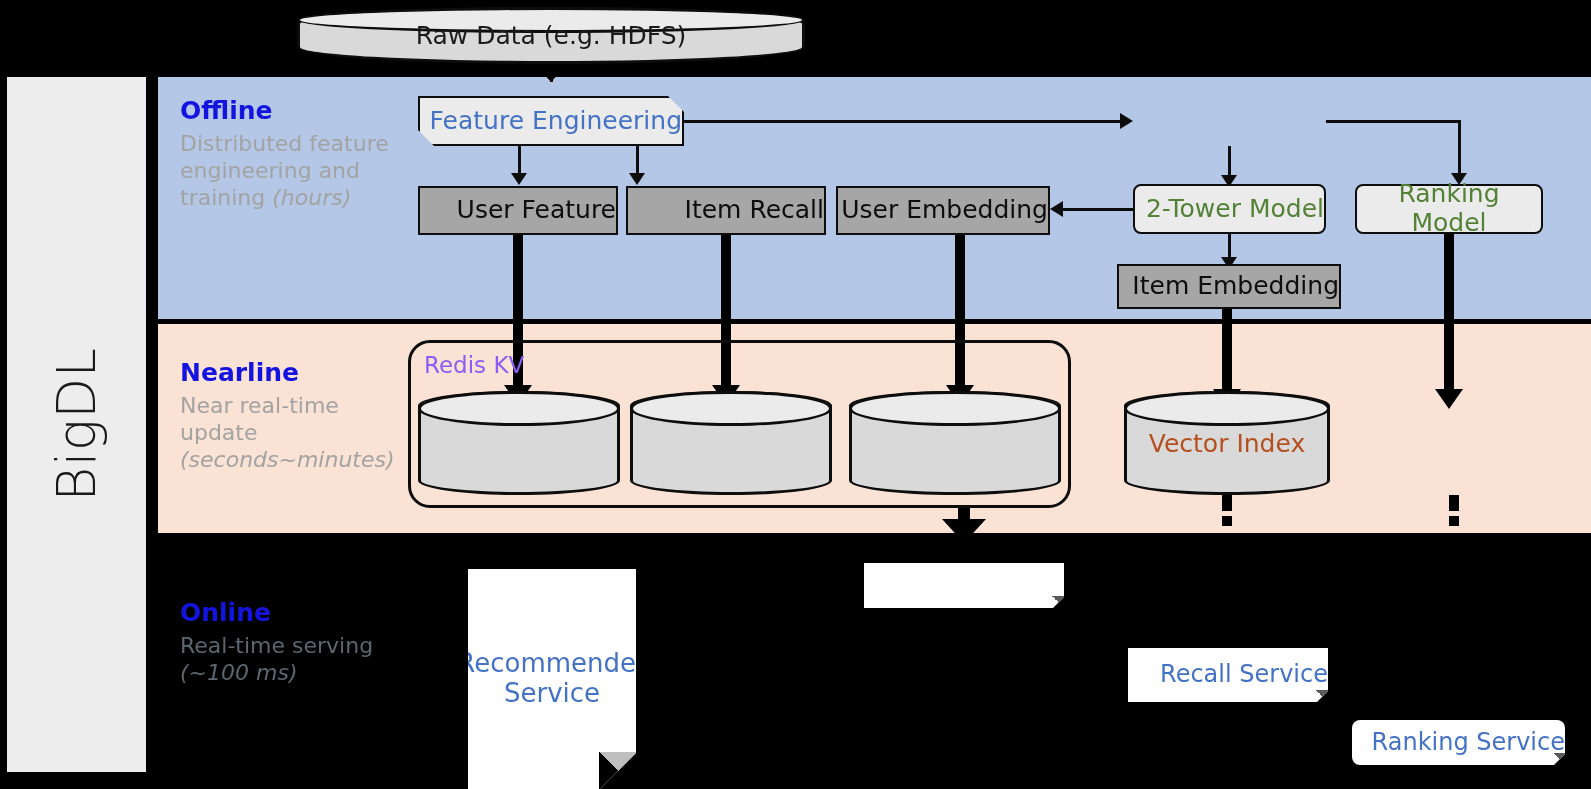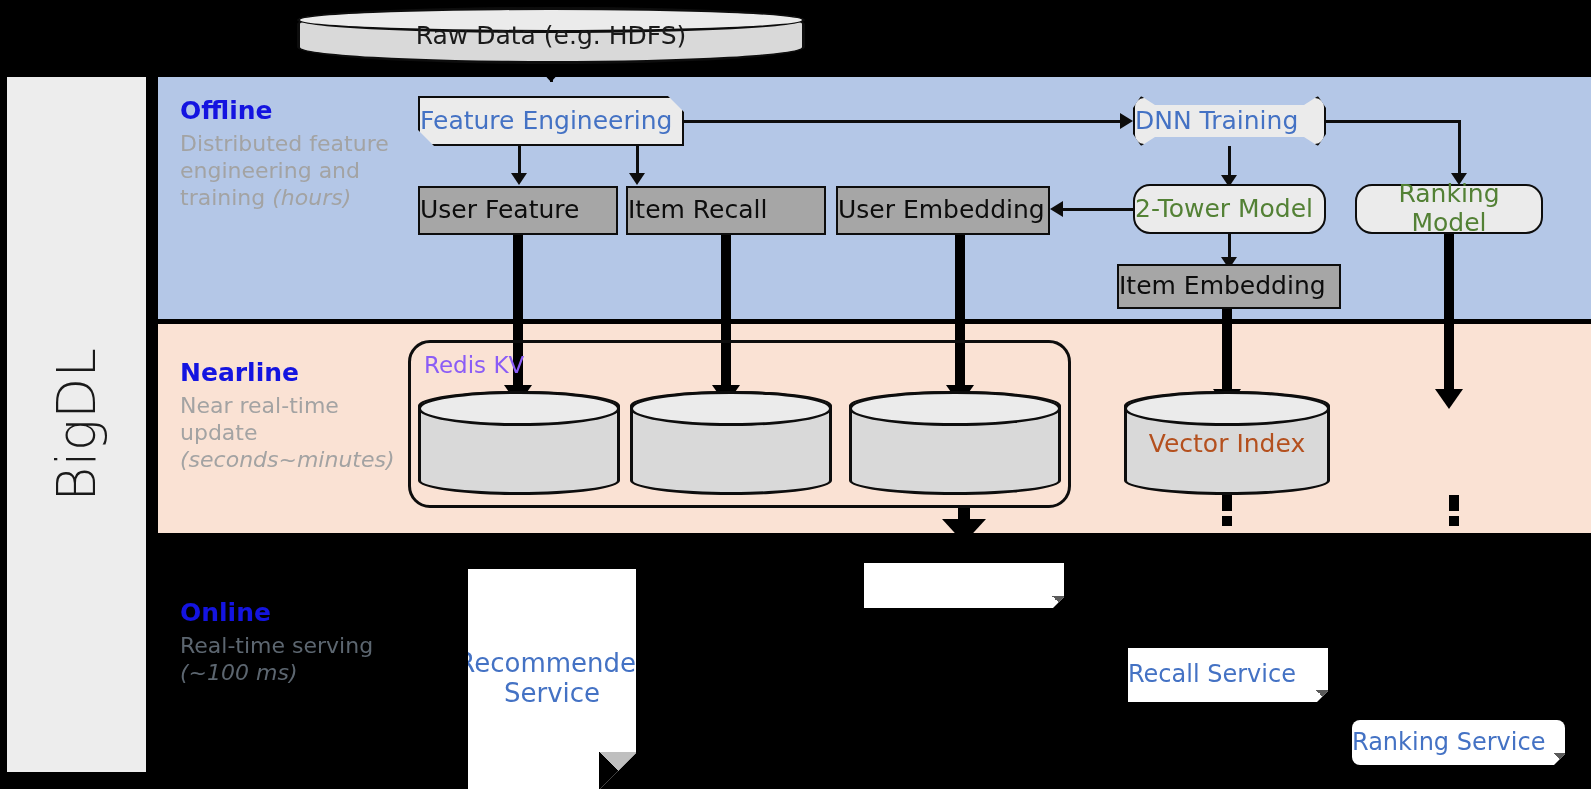--- a/index.html
+++ b/index.html
@@ -49,39 +49,39 @@
   }
   .caption .cap-sub i { font-style:italic; }
   #cap-offline  { left:180px; top:96px;  width:215px; }
   #cap-nearline { left:180px; top:358px; width:235px; }
   #cap-online   { left:180px; top:598px; width:215px; }
   #cap-online .cap-sub { color:#5c6670; }
 
   
   .node {
     position:absolute; z-index:8;
-    display:flex; align-items:center; justify-content:flex-start;
+    display:flex; align-items:center; justify-content:flex-end;
     text-align:center;
     line-height:1.15;
   }
 
   
   .gray-box {
     background:#a6a6a6;
     border:2.5px solid #0d0d0d;
     color:#0d0d0d;
     font-size:25px;
     font-family:"DejaVu Sans", sans-serif;
   }
 
   
   .round-box {
     background:#ebebeb;
     border:2.5px solid #0d0d0d;
-    border-radius:17px;
+    border-radius:8px;
     font-size:25px;
     color:#538135;
     font-family:"DejaVu Sans", sans-serif;
   }
 
   
   .notch-box {
     background:#ebebeb;
     border:2.5px solid #0d0d0d;
     font-size:25px;
@@ -239,23 +239,20 @@
     <div class="cyl-label">Raw Data (e.g. HDFS)</div>
   </div>
 
   <div class="ln ln-v" style="left:550px; top:64px; height:18px;"></div>
   <div class="arw arw-down-xl" style="left:529px; top:58px;"></div>
 
   <div class="node notch-box notch-fe" id="feature-engineering" style="left:418px; top:96px; width:266px; height:50px;">
     <span>Feature Engineering</span>
   </div>
 
-  <div class="node notch-box notch-dnn" id="dnn-training" style="left:1133px; top:96px; width:193px; height:50px;">
-    <span>DNN Training</span>
-  </div>
 
   <div class="ln ln-h" style="left:684px; top:120px; width:436px;"></div>
   <div class="arw arw-right" style="left:1120px; top:113px;"></div>
 
   <div class="ln ln-v" style="left:518px; top:146px; height:30px;"></div>
   <div class="arw arw-down" style="left:511px; top:173px;"></div>
   <div class="ln ln-v" style="left:636px; top:146px; height:30px;"></div>
   <div class="arw arw-down" style="left:629px; top:173px;"></div>
 
   <div class="node gray-box" id="user-feature" style="left:418px; top:186px; width:200px; height:49px;">

